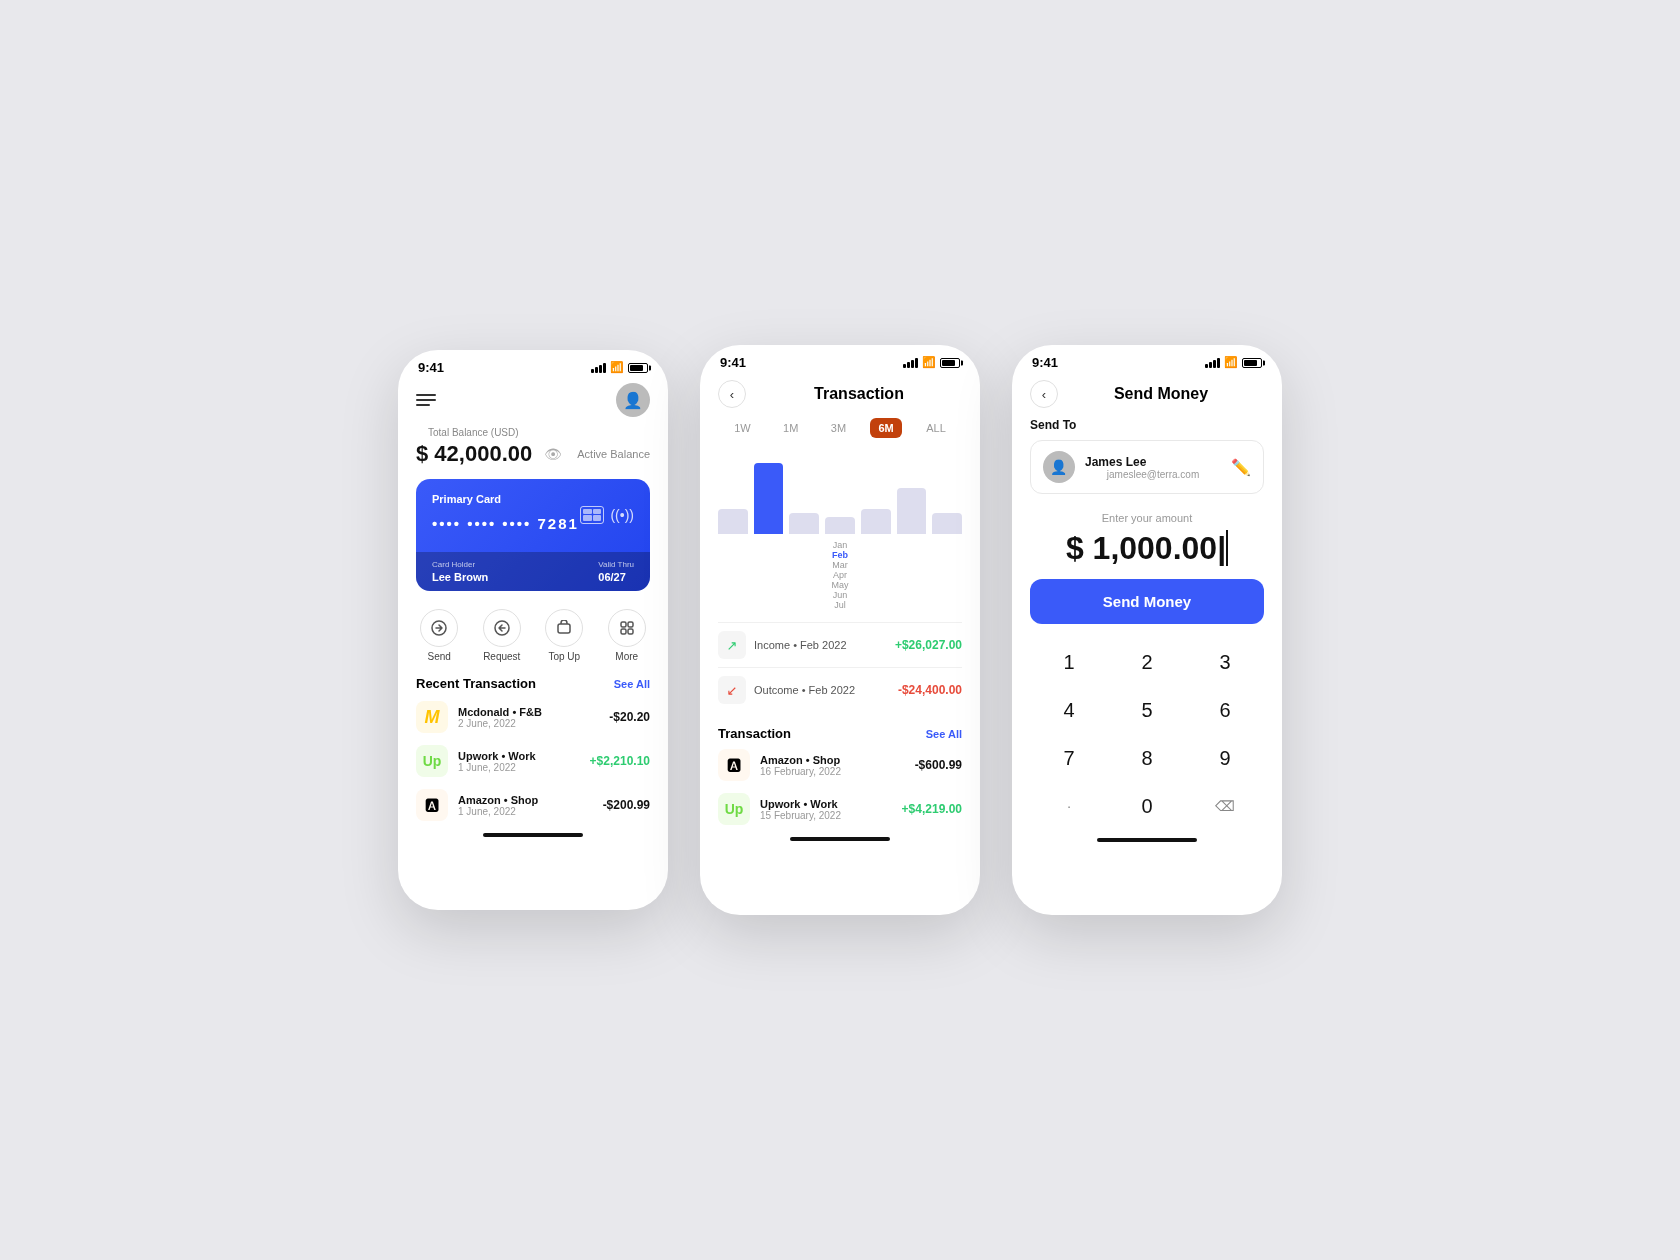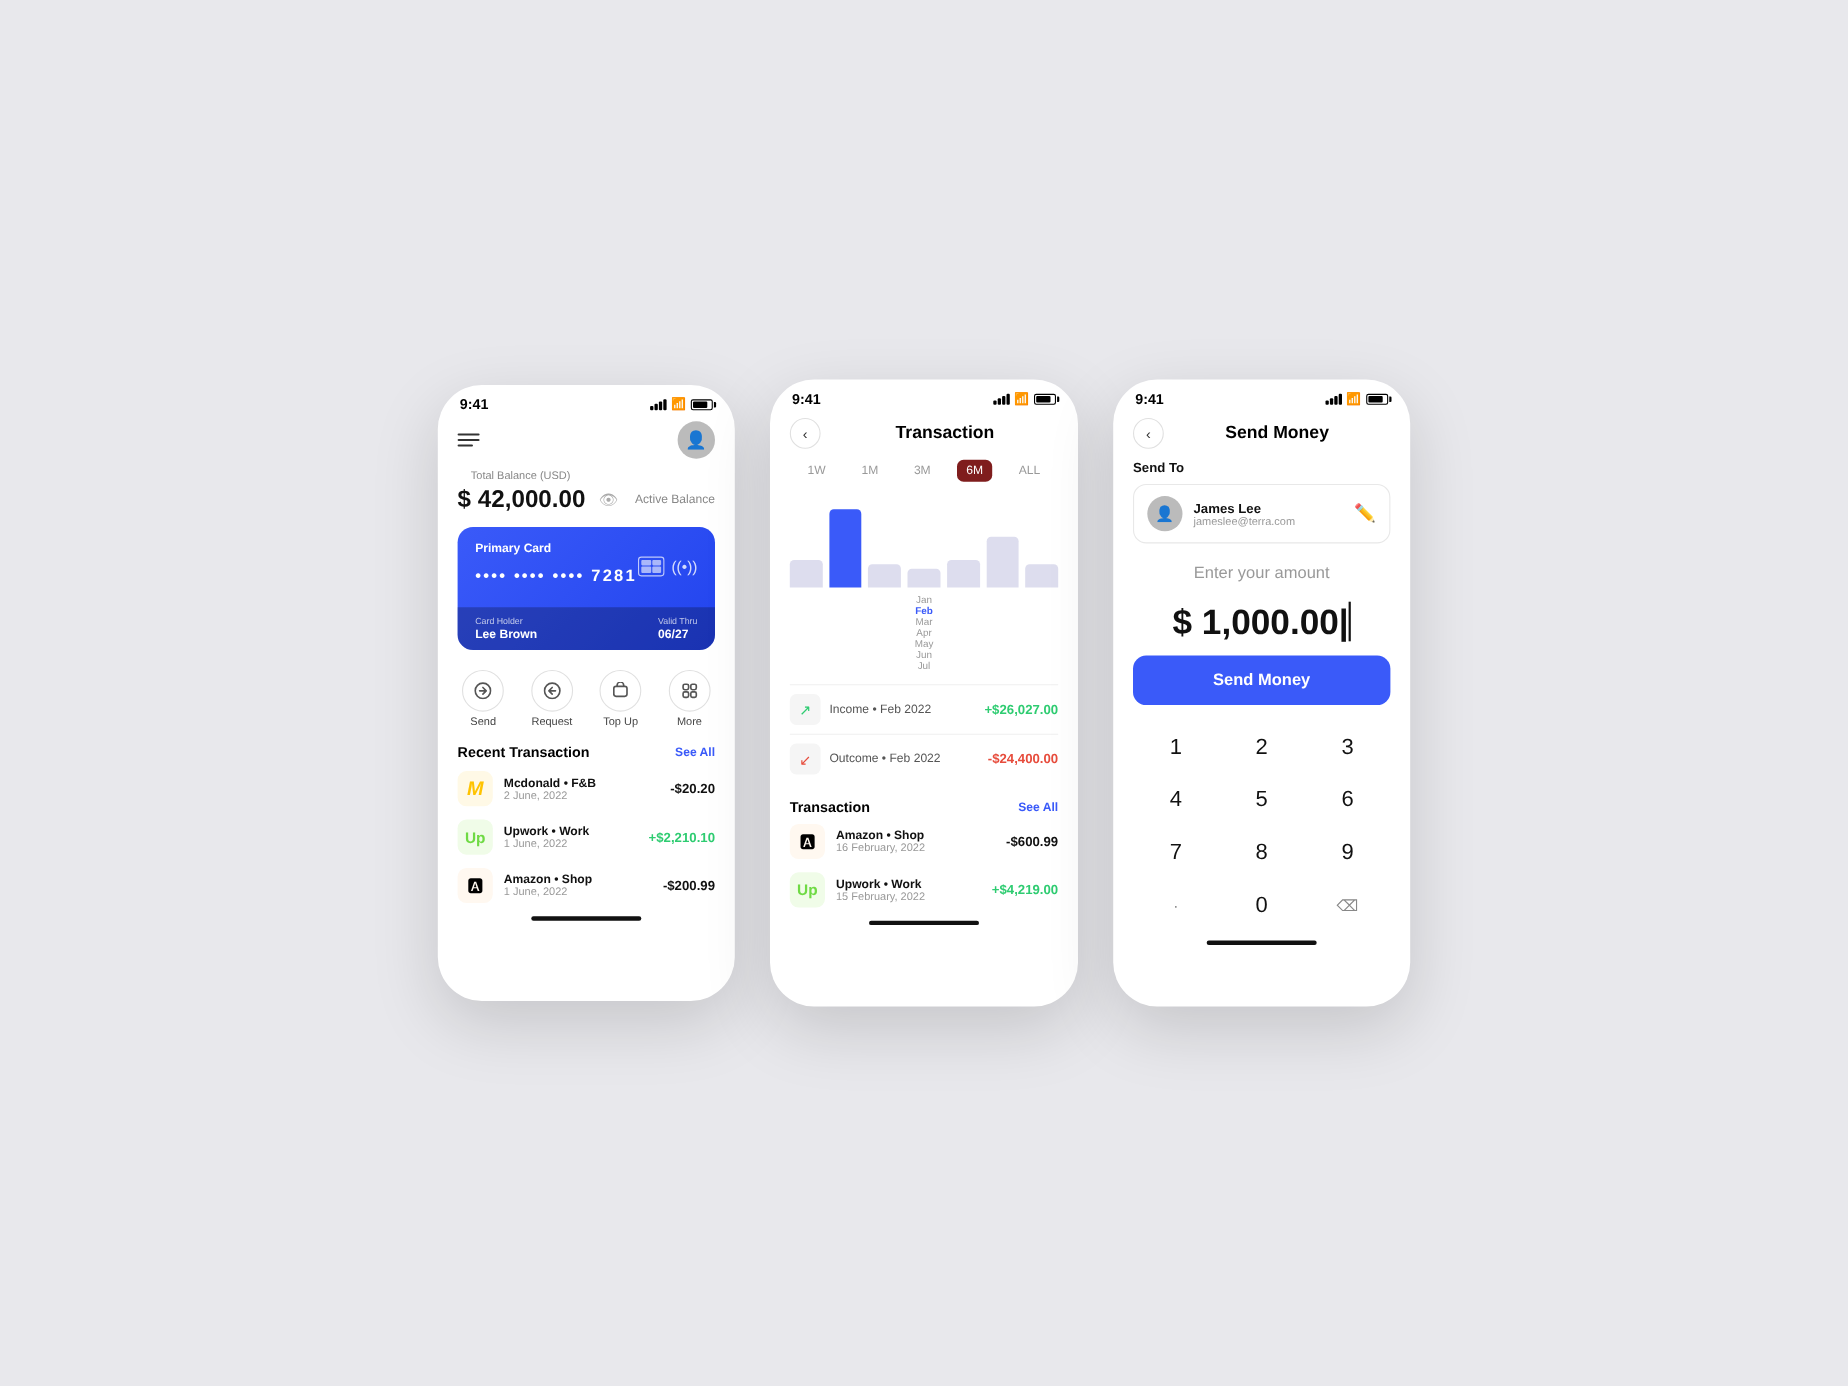--- a/index.html
+++ b/index.html
@@ -204,21 +204,21 @@
 
     
     .period-tabs {
       display: flex; justify-content: space-around;
       padding: 0 18px 12px;
     }
     .period-tab {
       font-size: 11px; color: #999; font-weight: 500;
       padding: 4px 8px; border-radius: 6px; cursor: pointer;
     }
-    .period-tab.active { background: #7f1d1d; color: #fff; font-weight: 400; }
+    .period-tab.active { background: #c2410c; color: #fff; font-weight: 700; }
 
     
     .spending-section { padding: 0 18px 10px; }
     .spending-label { font-size: 11px; color: #888; margin-bottom: 4px; }
     .spending-amount { font-size: 22px; font-weight: 700; color: #111; }
 
     
     .chart-area {
       padding: 0 18px 6px;
       height: 90px;
@@ -280,26 +280,26 @@
     }
     .recipient-avatar {
       width: 32px; height: 32px;
       border-radius: 50%;
       background: #bbb;
       display: flex; align-items: center; justify-content: center;
       font-size: 14px;
     }
     .recipient-info { flex: 1; }
     .recipient-name { font-size: 12px; font-weight: 700; color: #111; }
-    .recipient-email { font-size: 10px; color: #999; }
+    .recipient-email { font-size: 10px; color: #999; text-align: center; }
     .edit-icon { font-size: 16px; color: #3a5af9; }
 
     
     .amount-section { padding: 8px 18px 12px; text-align: center; }
-    .amount-hint { font-size: 15px; color: #999; margin-bottom: 18px; }
+    .amount-hint { font-size: 11px; color: #999; margin-bottom: 6px; }
     .amount-display { font-size: 32px; font-weight: 800; color: #111; }
     .cursor { border-right: 2px solid #111; animation: blink 1s infinite; }
     @keyframes blink { 0%,100%{opacity:1} 50%{opacity:0} }
 
     
     .send-btn {
       margin: 0 18px 14px;
       background: #3a5af9;
       color: #fff;
       border: none;

